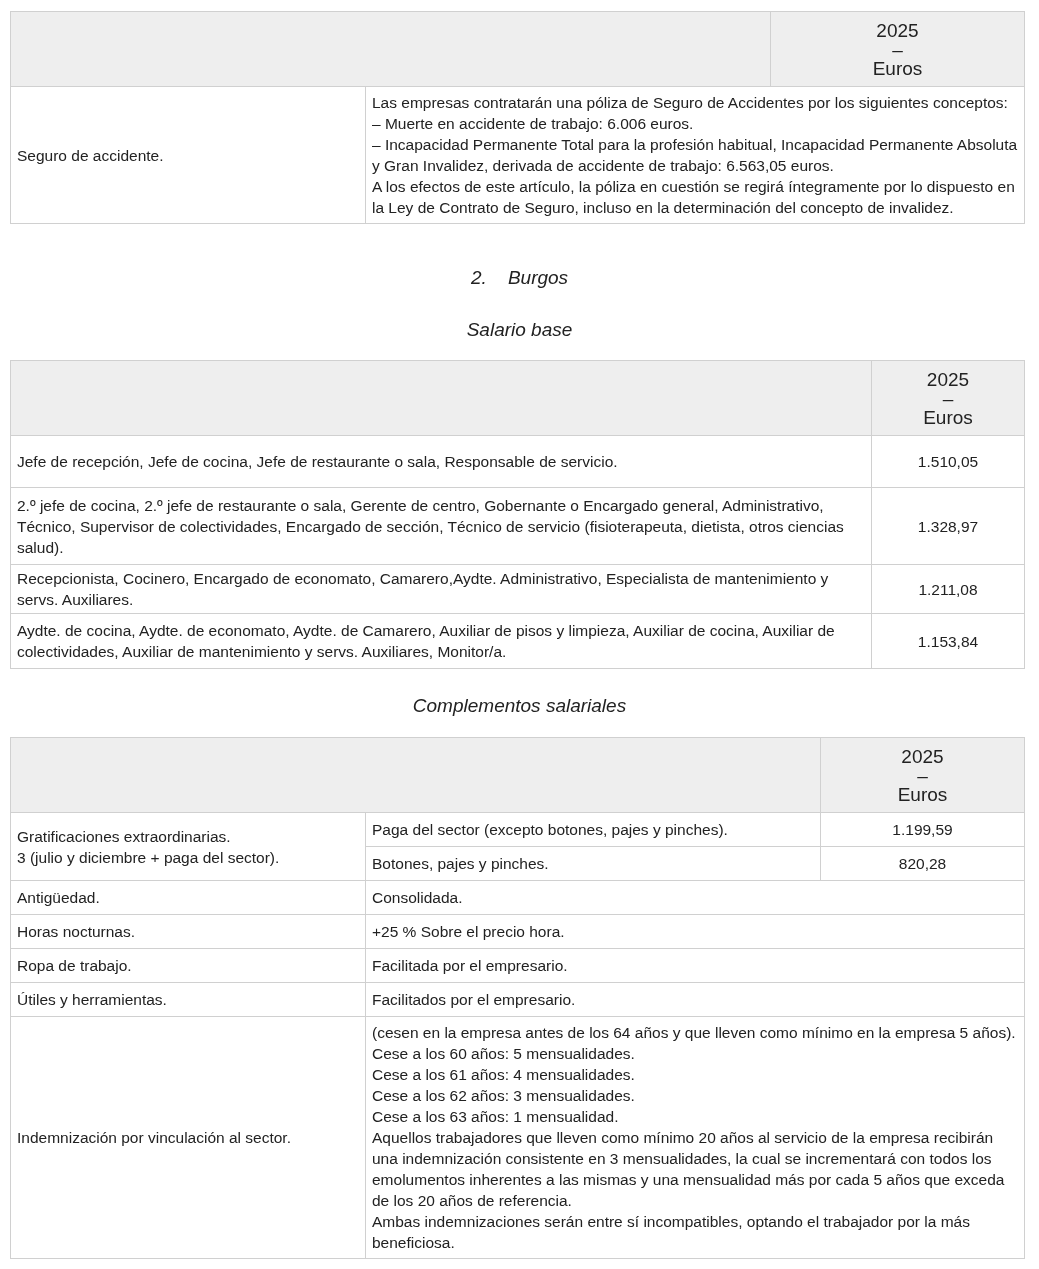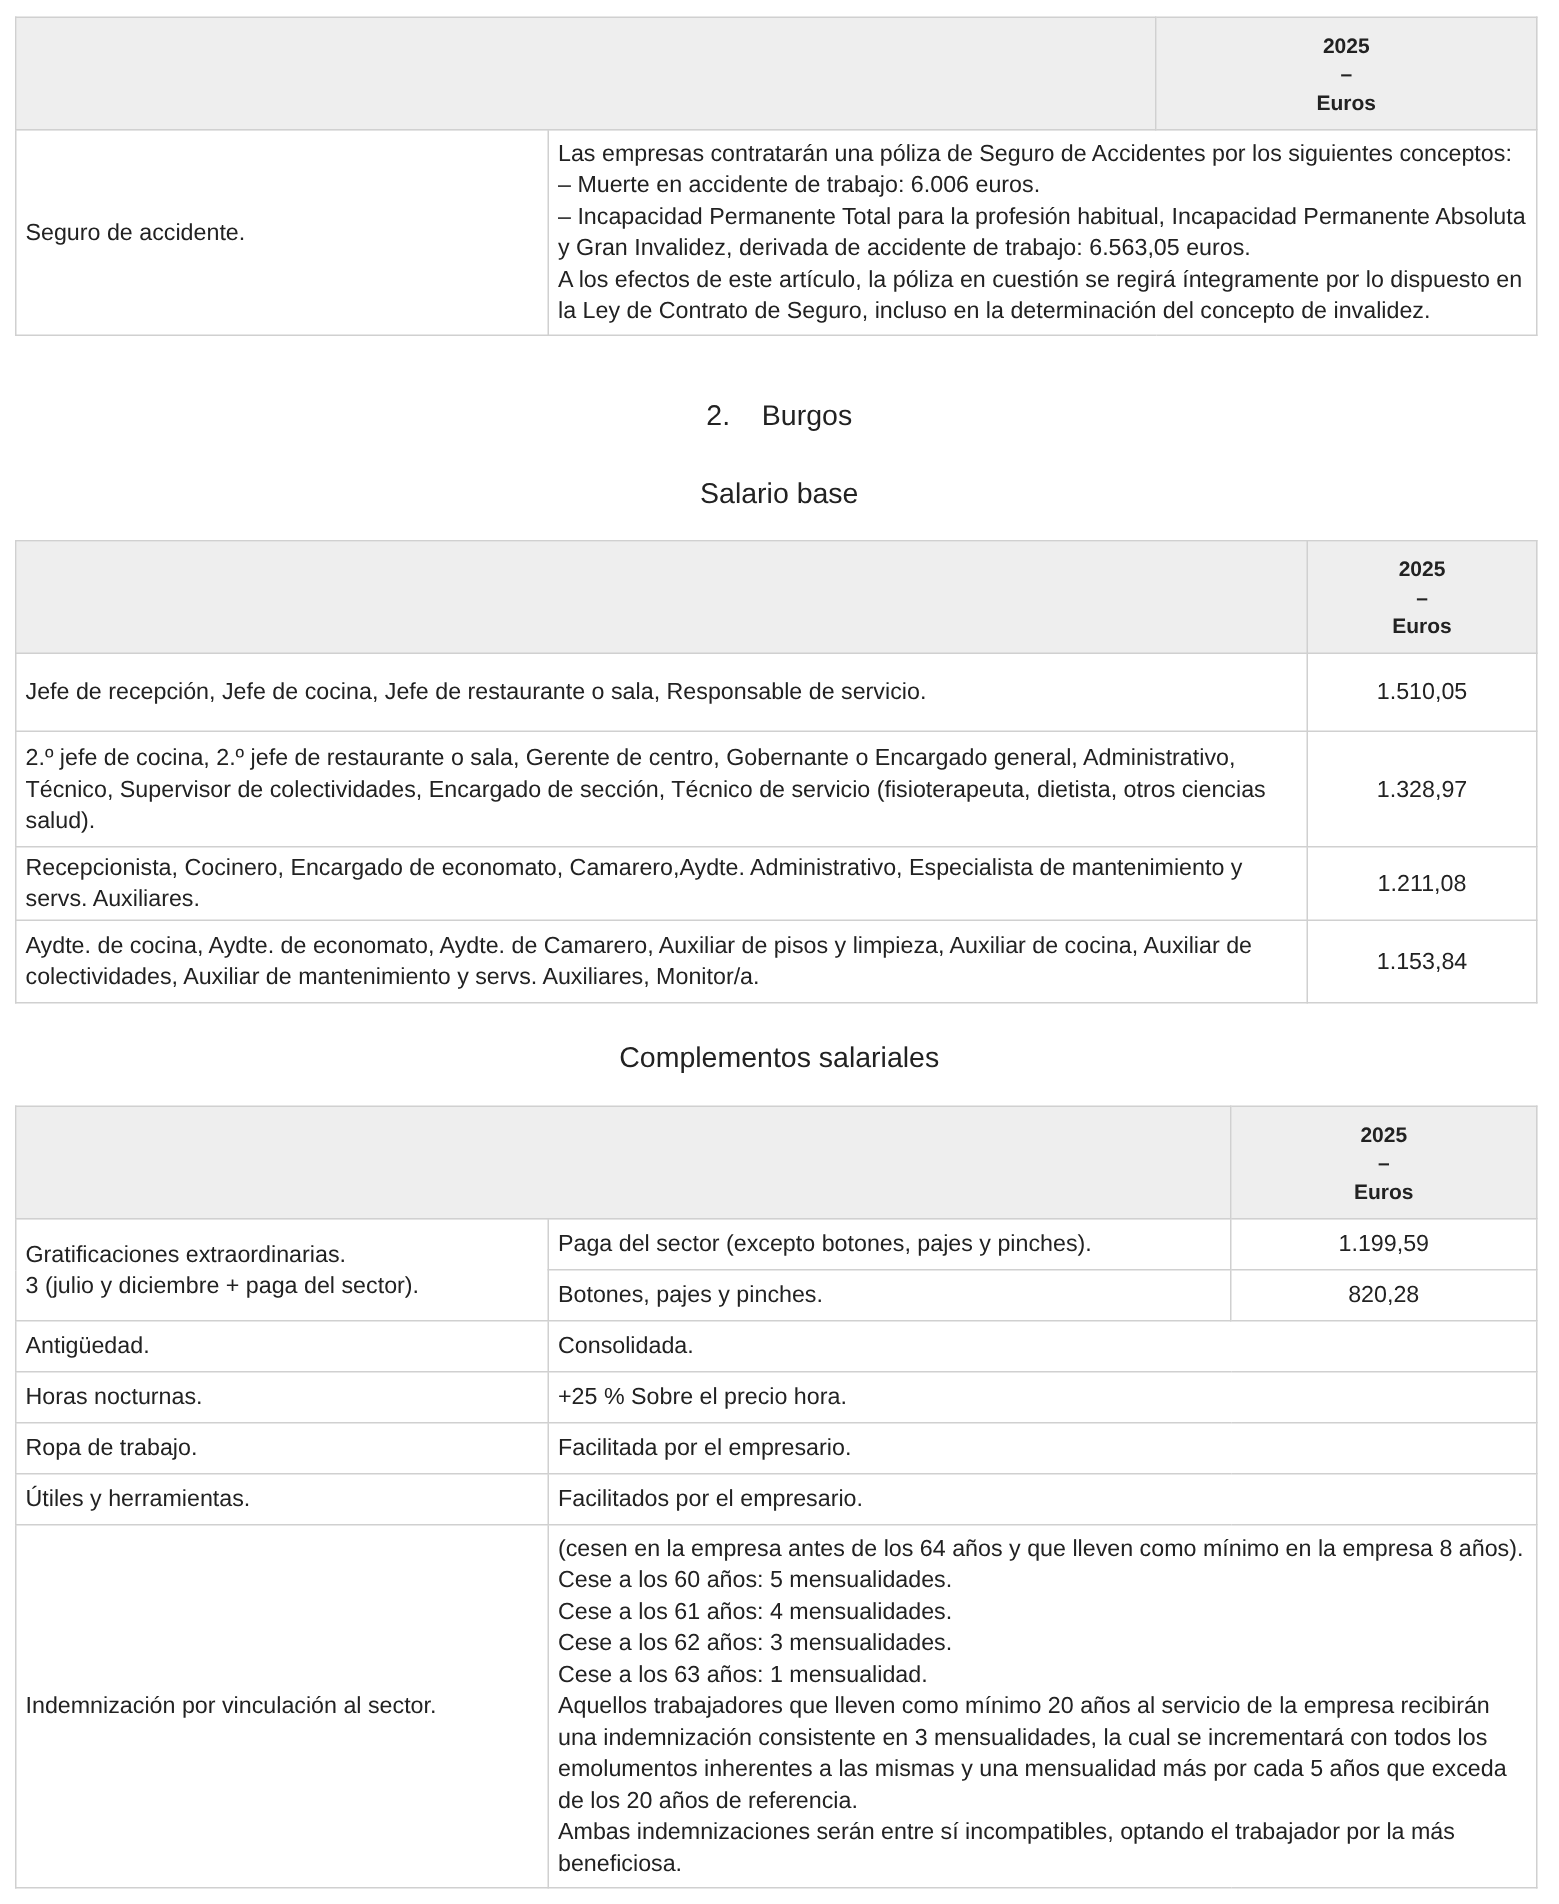--- a/index.html
+++ b/index.html
@@ -4,23 +4,23 @@
 <style>
   html, body { margin: 0; padding: 0; background: #ffffff; }
   body {
     width: 1039px; height: 1269px; overflow: hidden;
     font-family: "Liberation Sans", sans-serif;
     font-size: 15.5px; color: #222222; position: relative;
   }
   table { border-collapse: collapse; position: absolute; left: 10px; width: 1014px; table-layout: fixed; }
   td, th { border: 1px solid #d0d0d0; padding: 3px 6px; vertical-align: middle; line-height: 21px; text-align: left; font-weight: normal; }
   th.hdr { background: #eeeeee; }
-  th.year { background: #eeeeee; text-align: center; font-weight: bold; font-size: 14px; line-height: 19px; padding: 8px 6px; }
+  th.year { background: #eeeeee; text-align: center; font-weight: normal; font-size: 19px; line-height: 19px; padding: 8px 6px; }
   td.num { text-align: center; }
-  .heading { position: absolute; left: 0; width: 1039px; text-align: center; font-size: 19px; }
+  .heading { position: absolute; left: 0; width: 1039px; text-align: center; font-size: 19px; font-style: italic; }
   .heading.italic { }
   .yr-line { display: block; }
   .para { display: block; }
 </style>
 </head>
 <body>
 
 <table style="top:11px;">
   <colgroup>
       <col style="width:355px">
@@ -128,21 +128,21 @@
     <td>Ropa de trabajo.</td>
     <td colspan="2">Facilitada por el empresario.</td>
   </tr>
   <tr style="height:34px;">
     <td>Útiles y herramientas.</td>
     <td colspan="2">Facilitados por el empresario.</td>
   </tr>
   <tr>
     <td>Indemnización por vinculación al sector.</td>
     <td colspan="2" style="padding-top:5px;padding-bottom:5px;">
-      <span class="para">(cesen en la empresa antes de los 64 años y que lleven como mínimo en la empresa 8 años).</span>
+      <span class="para">(cesen en la empresa antes de los 64 años y que lleven como mínimo en la empresa 5 años).</span>
       <span class="para">Cese a los 60 años: 5 mensualidades.</span>
       <span class="para">Cese a los 61 años: 4 mensualidades.</span>
       <span class="para">Cese a los 62 años: 3 mensualidades.</span>
       <span class="para">Cese a los 63 años: 1 mensualidad.</span>
       <span class="para">Aquellos trabajadores que lleven como mínimo 20 años al servicio de la empresa recibirán una indemnización consistente en 3 mensualidades, la cual se incrementará con todos los emolumentos inherentes a las mismas y una mensualidad más por cada 5 años que exceda de los 20 años de referencia.</span>
       <span class="para">Ambas indemnizaciones serán entre sí incompatibles, optando el trabajador por la más beneficiosa.</span>
     </td>
   </tr>
 </tbody>
   </table>

